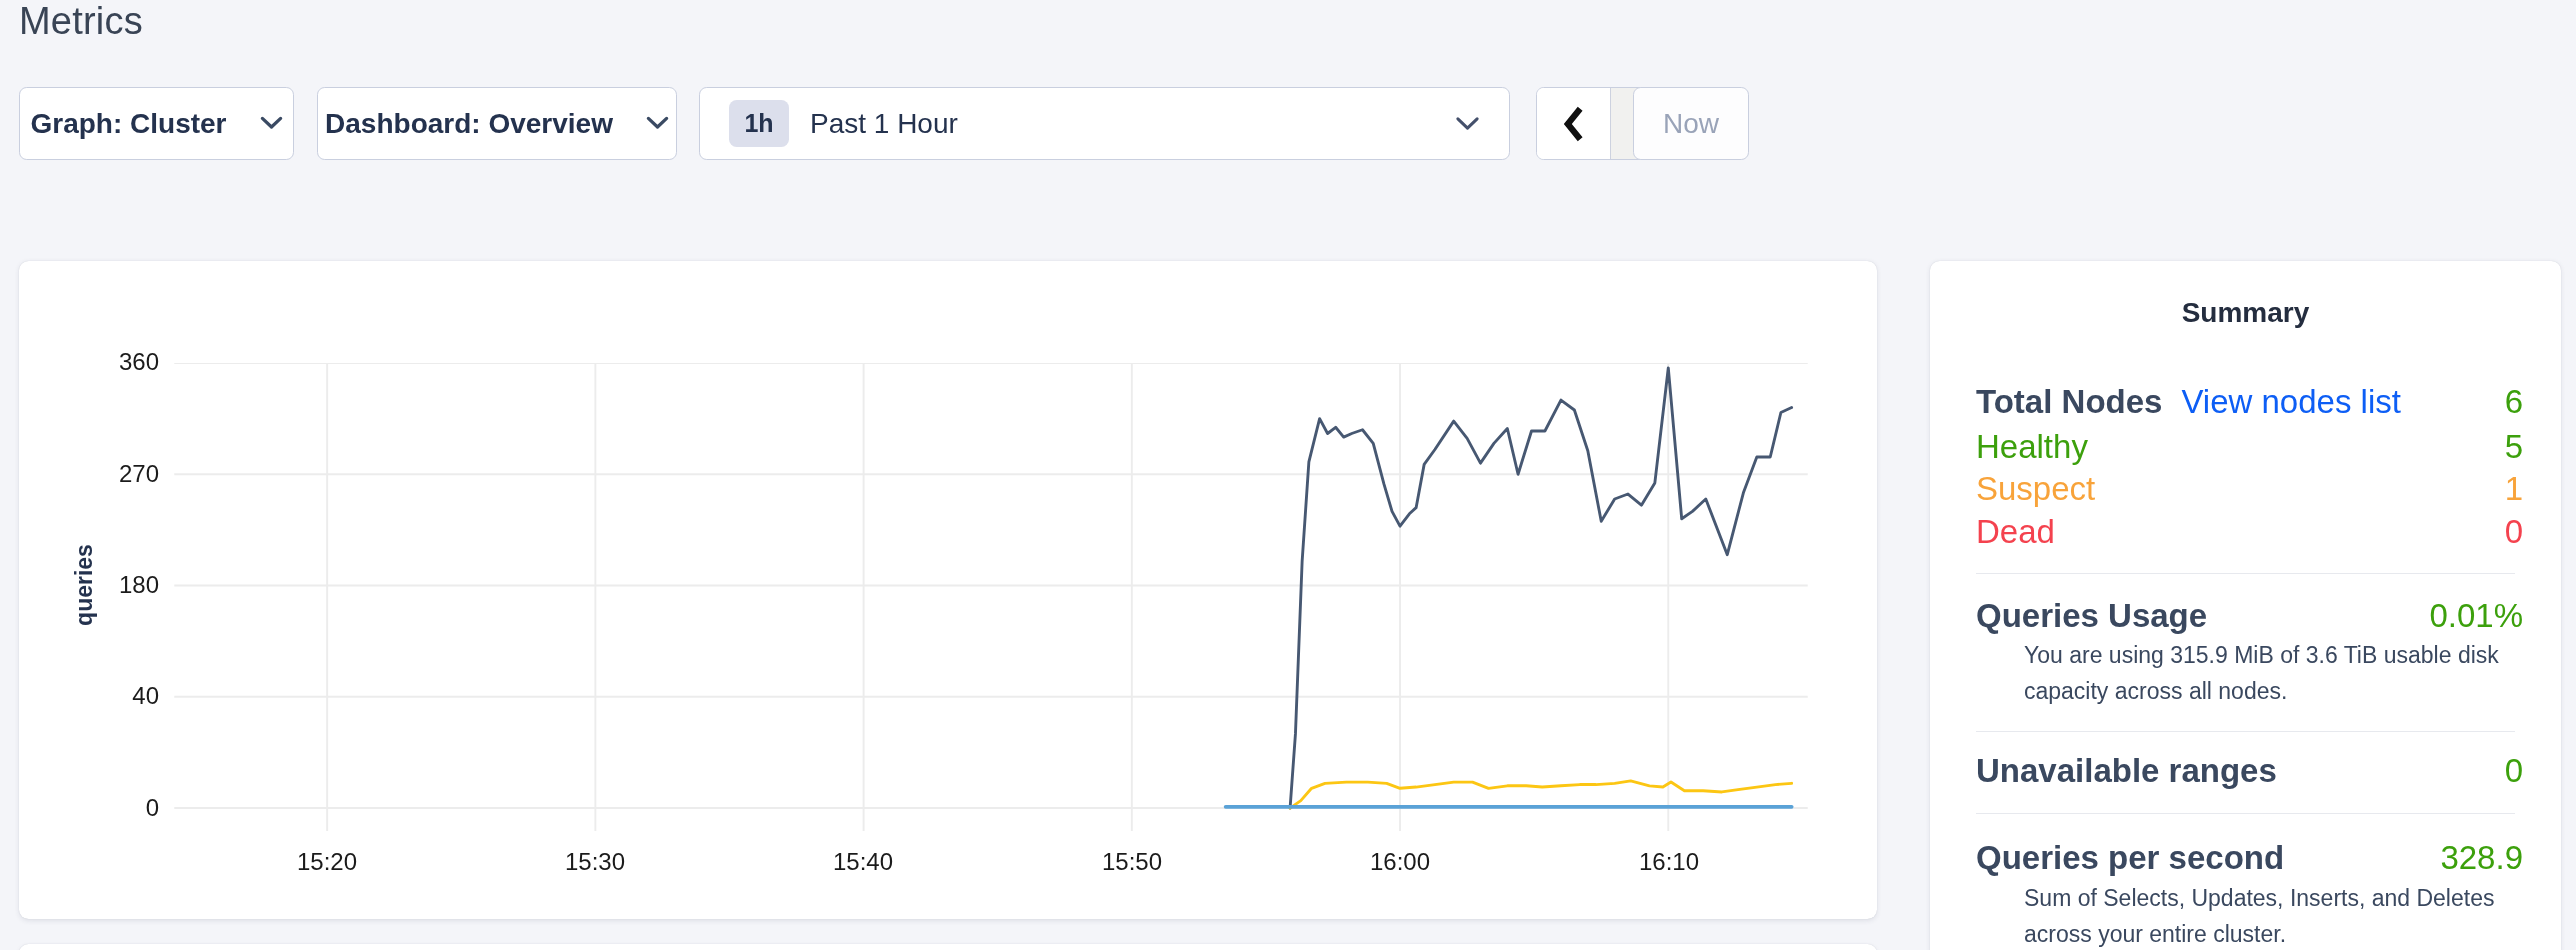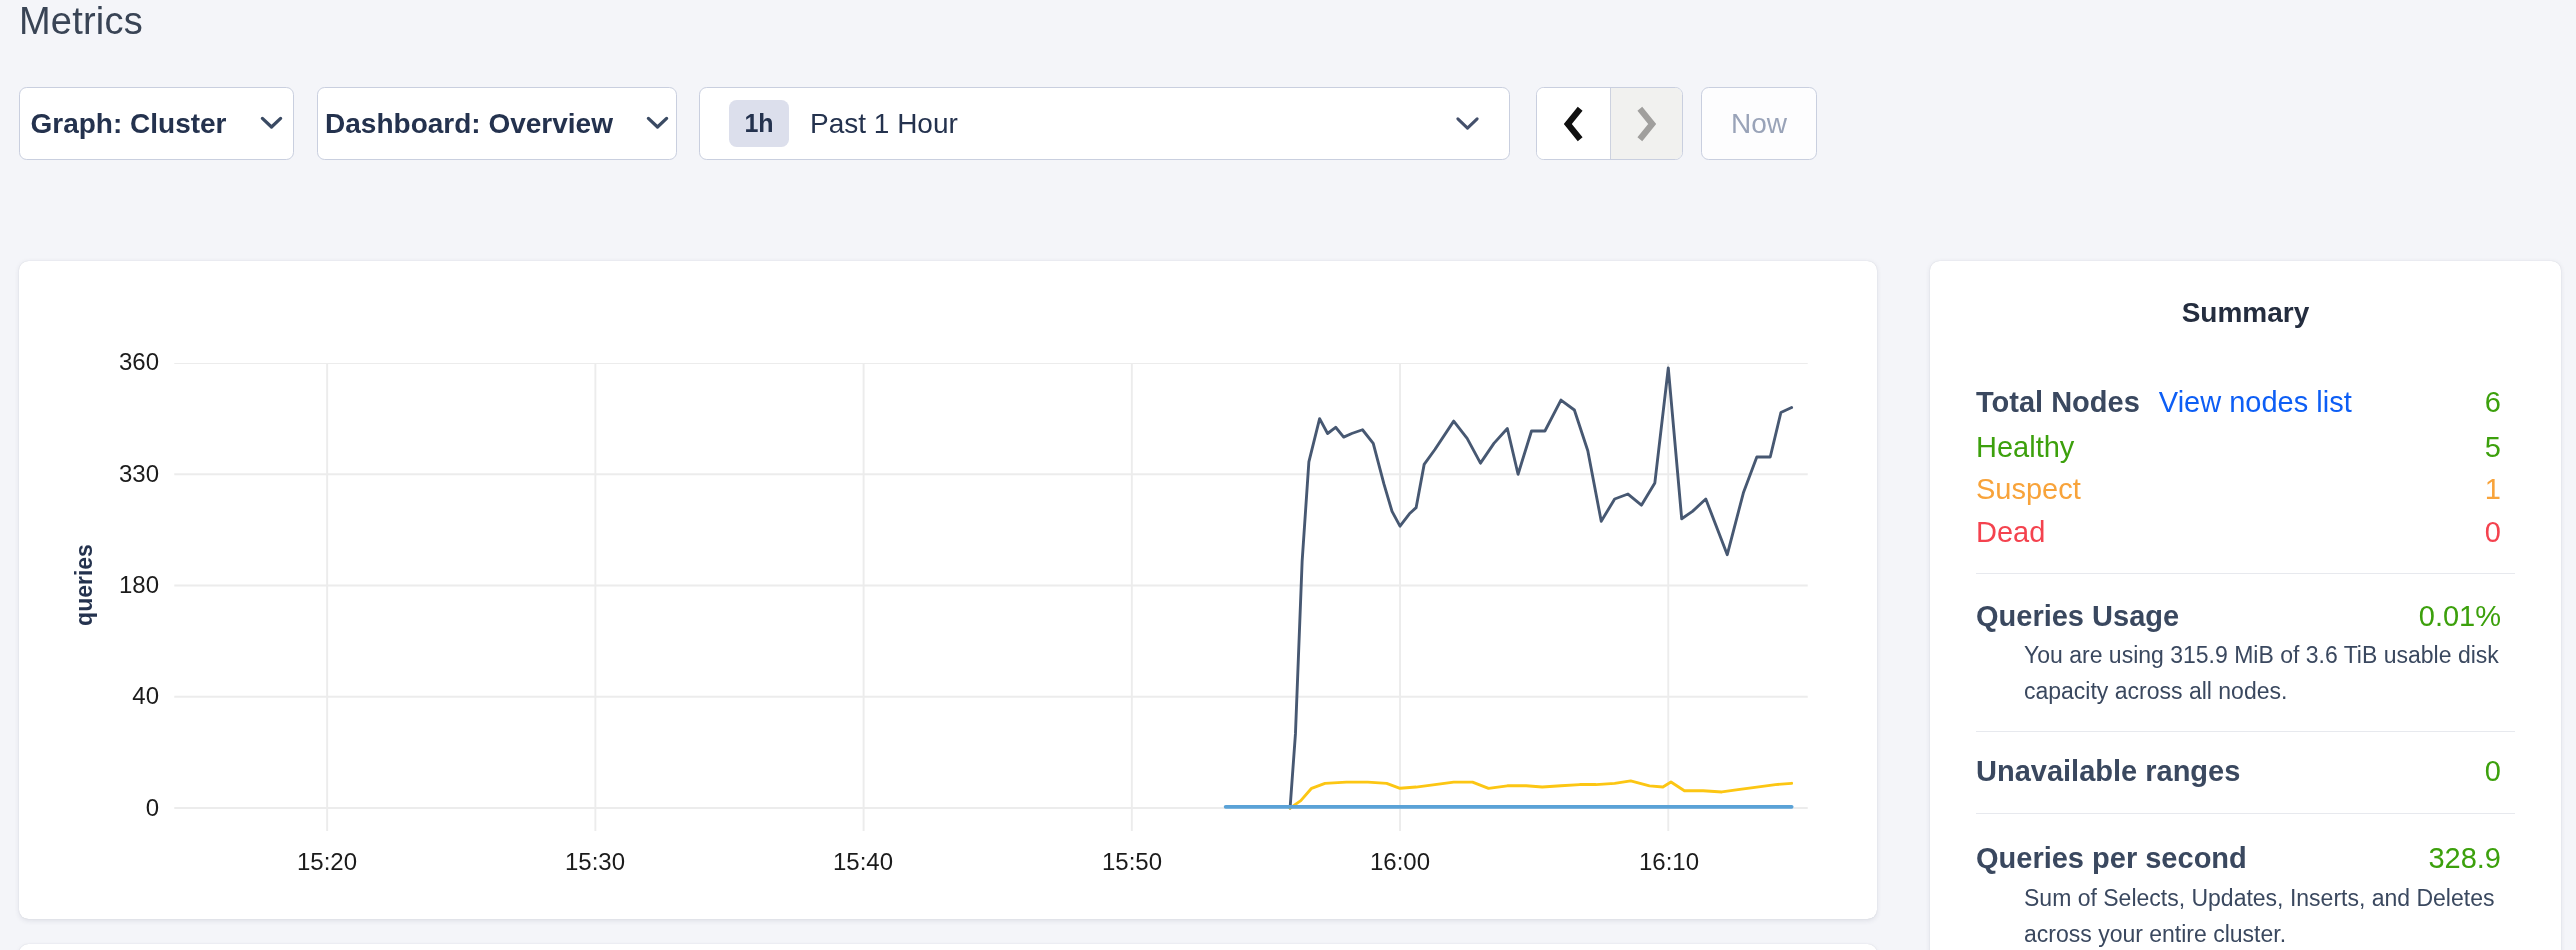--- a/index.html
+++ b/index.html
@@ -22,21 +22,21 @@
   .dd-dashboard { left:317px; width:360px; }
   .time-picker { left:699px; width:811px; justify-content:flex-start; padding:0 29px; }
   .time-badge { background:#dcdfec; color:#24324e; font-size:25px; font-weight:700;
     border-radius:7.7px; padding:8.6px 15.4px; margin-right:21px; }
   .time-label { font-size:28px; font-weight:500; color:#24324e; flex:1; text-align:left; }
   .arrow-group { position:absolute; left:1536px; top:0; width:147px; height:73px;
     border:1.9px solid #c9cfdf; border-radius:7.7px; overflow:hidden; display:flex; background:#fff; }
   .arrow-btn { width:50%; height:100%; display:flex; align-items:center; justify-content:center;
     border:none; background:#fff; cursor:pointer; }
   .arrow-btn.fwd { background:#f1f1ef; border-left:1.9px solid #cdd2df; cursor:default; }
-  .now-btn { left:1701px; width:116px; font-size:28px; font-weight:500; color:#99a3b8; background:#fdfdfe; cursor:default; }
+  .now-btn { left:1633px; width:116px; font-size:28px; font-weight:500; color:#99a3b8; background:#fdfdfe; cursor:default; }
 
   
   .card { position:absolute; background:#fff; border-radius:9.6px;
     box-shadow:0 1.9px 4.8px rgba(40,50,80,0.10), 0 0 1px rgba(40,50,80,0.18); }
   .chart-card { left:19px; top:261px; width:1858px; height:658px; }
   .next-card { left:19px; top:944px; width:1858px; height:19px; }
   .summary-card { left:1930px; top:261px; width:631px; height:710px; }
 
   
   .chart-title-wrap { position:absolute; top:35px; left:0; width:100%; text-align:center; }
@@ -44,22 +44,22 @@
     padding-bottom:8.6px; border-bottom:2.9px dashed #94a3bd; cursor:help; }
   #plot { position:absolute; left:155px; top:102px; }
   .ytick { position:absolute; left:0; width:140px; text-align:right; font-size:24px; color:#1b1b1b; }
   .xtick { position:absolute; width:154px; text-align:center; font-size:24px; color:#1b1b1b; top:587px; }
   .ylabel { position:absolute; left:65px; top:324px; transform:translate(-50%,-50%) rotate(-90deg);
     font-size:23px; font-weight:700; color:#24324e; white-space:nowrap; }
 
   
   .summary-title { position:absolute; top:36px; left:0; width:100%; text-align:center;
     font-size:28px; font-weight:700; color:#242d3f; }
-  .srow { position:absolute; left:46px; right:60px; height:42px; display:flex;
-    align-items:center; font-size:29px; }
+  .srow { position:absolute; left:46px; right:38px; height:42px; display:flex;
+    align-items:center; font-size:33px; }
   .srow .val { margin-left:auto; }
   .lbl-strong { font-weight:600; color:#3a485f; }
   .link { color:#0d5ef5; margin-left:19px; cursor:pointer; }
   .green { color:#3ca00c; } .orange { color:#f8a33a; } .red { color:#f4424e; }
   .sdivider { position:absolute; left:46px; right:46px; height:0; border-top:1.9px solid #e7e9ee; }
   .spara { position:absolute; left:46px; right:38px; font-size:23px; line-height:36px; color:#3a485f;margin-left:48px; }
 </style>
 </head>
 <body>
 
@@ -106,21 +106,21 @@
 
     <button class="now-btn" aria-disabled="true">Now</button>
   </div>
 
   <div class="card chart-card">
     <div class="ylabel">queries</div>
     <div id="yticks">
         <div class="ytick" style="top: 533px;">0</div>
         <div class="ytick" style="top: 421px;">40</div>
         <div class="ytick" style="top: 310px;">180</div>
-        <div class="ytick" style="top: 199px;">330</div>
+        <div class="ytick" style="top: 199px;">270</div>
         <div class="ytick" style="top: 87px;">360</div>
       </div>
     <div id="xticks">
         <div class="xtick" style="left: 231px;">15:20</div>
         <div class="xtick" style="left: 499px;">15:30</div>
         <div class="xtick" style="left: 767px;">15:40</div>
         <div class="xtick" style="left: 1036px;">15:50</div>
         <div class="xtick" style="left: 1304px;">16:00</div>
         <div class="xtick" style="left: 1573px;">16:10</div>
       </div>

